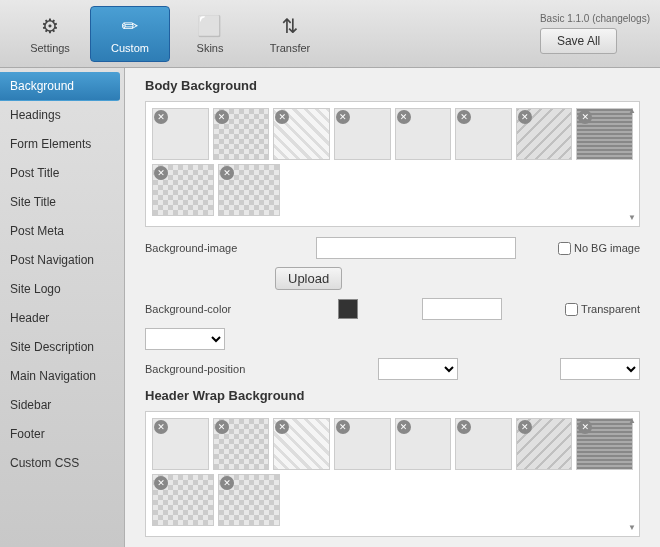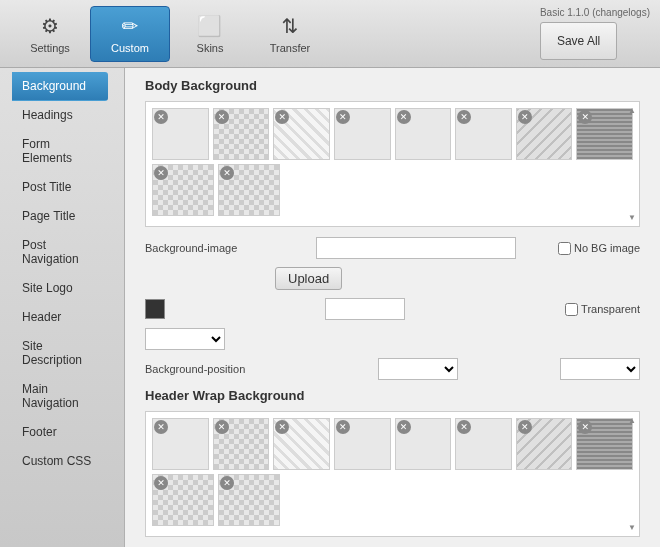--- a/index.html
+++ b/index.html
@@ -63,39 +63,39 @@
 
     .version-text {
       font-size: 10px;
       color: #666;
     }
 
     .save-all-btn {
       background: linear-gradient(to bottom, #f5f5f5, #ddd);
       border: 1px solid #aaa;
       border-radius: 3px;
-      padding: 11px 16px;
+      padding: 5px 16px;
       cursor: pointer;
       font-size: 12px;
       color: #333;
     }
 
     
     .main-content {
       display: flex;
       flex: 1;
       overflow: hidden;
     }
 
     
     .sidebar {
       width: 125px;
       background: linear-gradient(to bottom, #e0e0e0, #c8c8c8);
       border-right: 1px solid #b0b0b0;
-      padding: 4px 12px;
+      padding: 4px 0;
       flex-shrink: 0;
     }
 
     .sidebar-item {
       padding: 7px 10px;
       cursor: pointer;
       font-size: 12px;
       color: #333;
       border-bottom: 1px solid transparent;
     }
@@ -326,36 +326,42 @@
       <div class="sidebar-item">
         <span>Headings</span>
       </div>
       <div class="sidebar-item">
         <span>Form Elements</span>
       </div>
       <div class="sidebar-item">
         <span>Post Title</span>
       </div>
       <div class="sidebar-item">
-        <span>Page Title</span>
+        <span>Site Title</span>
+      </div>
+      <div class="sidebar-item">
+        <span>Post Meta</span>
       </div>
       <div class="sidebar-item">
         <span>Post Navigation</span>
       </div>
       <div class="sidebar-item">
         <span>Site Logo</span>
       </div>
       <div class="sidebar-item">
         <span>Header</span>
       </div>
       <div class="sidebar-item">
         <span>Site Description</span>
       </div>
       <div class="sidebar-item">
         <span>Main Navigation</span>
+      </div>
+      <div class="sidebar-item">
+        <span>Sidebar</span>
       </div>
       <div class="sidebar-item">
         <span>Footer</span>
       </div>
       <div class="sidebar-item">
         <span>Custom CSS</span>
       </div>
     </div>
 
     <div class="right-panel">
@@ -412,20 +418,21 @@
         <label class="checkbox-label">
           <input type="checkbox" style="">
           <span>No BG image</span>
         </label>
       </div>
       <div class="form-row-upload">
         <button class="upload-btn">Upload</button>
       </div>
 
       <div class="form-row">
+        <span class="form-label">Background-color</span>
         <div class="color-box"></div>
         <input class="form-input color-input" type="text" style="">
         <label class="checkbox-label">
           <input type="checkbox" style="">
           <span>Transparent</span>
         </label>
       </div>
 
       <div class="form-row">
         <select class="select-dropdown">

